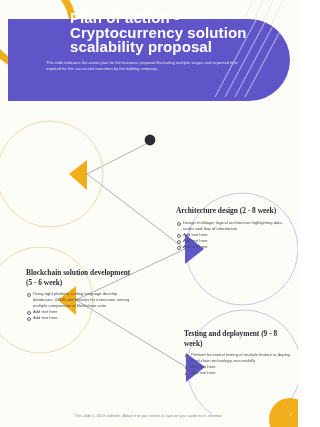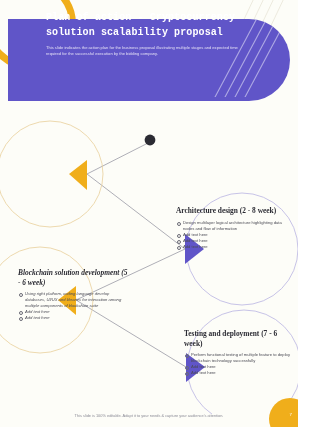--- a/index.html
+++ b/index.html
@@ -38,25 +38,26 @@
     overflow: hidden;
   }
   .header-text-wrap {
     position: absolute;
     left: 46px; top: 11px;
     width: 214px;
     z-index: 4;
   }
   .hdr-title {
     color: #ffffff;
-    font-size: 10px;
+    font-size: 15px;
     font-weight: bold;
     line-height: 14.5px;
     letter-spacing: .1px;
-    font-family: Liberation Mono, monospace;
+    font-family: Liberation Sans, sans-serif;
+    margin-left: 24px;
   }
   .hdr-sub {
     margin-top: 5px;
     color: #e3dff5;
     font-size: 4.1px;
     line-height: 6.2px;
     font-family: "Liberation Sans", sans-serif;
     width: 200px;
   }
 
@@ -85,21 +86,21 @@
     content: "";
     position: absolute;
     left: 0.5px; top: 2.1px;
     width: 2.1px; height: 2.1px;
     border: 0.6px solid #6b6b76;
     border-radius: 50%;
   }
 
   .stage-1 { left: 22px;  top: 145px; width: 104px; }
   .stage-2 { left: 176px; top: 206px; width: 112px; }
-  .stage-3 { left: 18px;  top: 268px; width: 112px; font-style: italic; }
+  .stage-3 { left: 26px;  top: 268px; width: 112px; }
   .stage-4 { left: 184px; top: 329px; width: 108px; }
 
   
   #timeline {
     position: absolute; left: 0; top: 104px;
     width: 298px; height: 310px;
     z-index: 5;
   }
 
   
@@ -199,21 +200,21 @@
   <div class="stage stage-3">
     <div class="stage-title">Blockchain solution development (5 - 6 week)</div>
     <ul class="bullets">
       <li>Using right platform, coding language develop databases, UI/UX and libraries for interaction among multiple components of blockchain suite</li>
       <li>Add text here</li>
       <li>Add text here</li>
     </ul>
   </div>
 
   <div class="stage stage-4">
-    <div class="stage-title">Testing and deployment (7 - 6 week)</div>
+    <div class="stage-title">Testing and deployment (9 - 8 week)</div>
     <ul class="bullets">
       <li>Perform functional testing of multiple feature to deploy blockchain technology successfully</li>
       <li>Add text here</li>
       <li>Add text here</li>
     </ul>
   </div>
 
   <div class="footer-note">This slide is 100% editable. Adapt it to your needs &amp; capture your audience's attention.</div>
   <div class="page-badge"></div>
   <div class="page-num">7</div>

